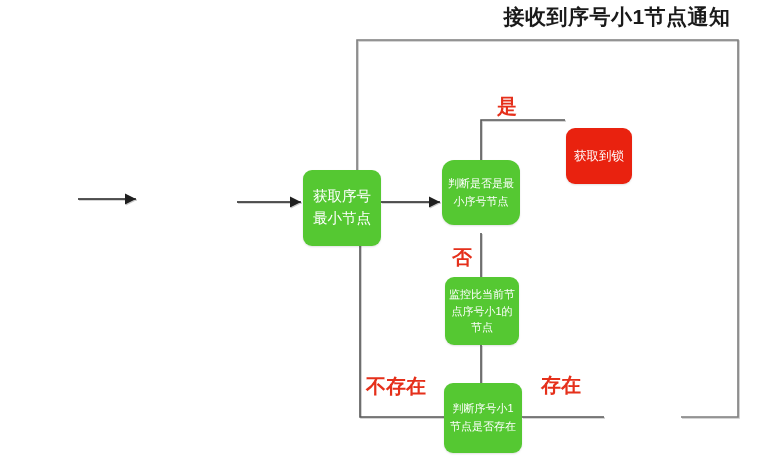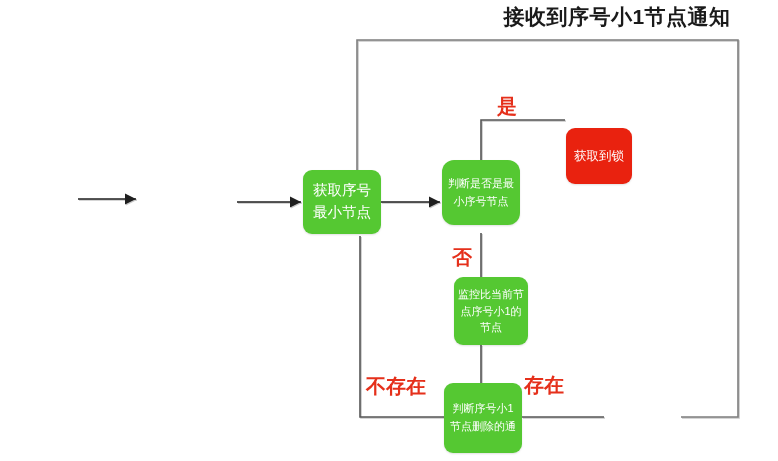--- a/index.html
+++ b/index.html
@@ -56,44 +56,44 @@
     <path d="M481 345 V383" fill="none" stroke="var(--line)" stroke-width="1.6"></path>
     <path d="M444 417 H360 V236" fill="none" stroke="var(--line)" stroke-width="1.6"></path>
     <path d="M522 417 H604" fill="none" stroke="var(--line)" stroke-width="1.6"></path>
     <path d="M681 417 H738 V40 H357 V170" fill="none" stroke="var(--line-loop)" stroke-width="1.6"></path>
   </svg>
 
   <div class="title" style="left:477px;top:3px;width:280px;">接收到序号小1节点通知</div>
 
 
 
-  <div class="node" style="left:303px;top:170px;width:78px;height:64px;font-size:14.5px;line-height:1.5;border-radius:9px;">
+  <div class="node" style="left:303px;top:170px;width:78px;height:76px;font-size:14.5px;line-height:1.5;border-radius:9px;">
     <span>获取序号
 最小节点</span>
   </div>
 
   <div class="node" style="left:442px;top:160px;width:78px;height:65px;font-size:11px;line-height:1.6;border-radius:12px;">
     <span>判断是否是最
 小序号节点</span>
   </div>
 
   <div class="node red" style="left:566px;top:92px;width:66px;height:56px;font-size:12.5px;border-radius:9px;margin-top:36px;">
     <span>获取到锁</span>
   </div>
 
-  <div class="node" style="left:445px;top:277px;width:74px;height:68px;font-size:11px;line-height:1.5;border-radius:9px;margin-left:9px;">
+  <div class="node" style="left:445px;top:277px;width:74px;height:68px;font-size:11px;line-height:1.5;border-radius:9px;">
     <span>监控比当前节
 点序号小1的
 节点</span>
   </div>
 
   <div class="node" style="left:444px;top:383px;width:78px;height:70px;font-size:11px;line-height:1.6;border-radius:9px;">
     <span>判断序号小1
-节点删除的通</span>
+节点是否存在</span>
   </div>
 
 
   <div class="edge-label" style="left:497px;top:93px;">是</div>
   <div class="edge-label" style="left:452px;top:244px;">否</div>
   <div class="edge-label" style="left:366px;top:373px;">不存在</div>
-  <div class="edge-label" style="left:524px;top:372px;">存在</div>
+  <div class="edge-label" style="left:541px;top:372px;">存在</div>
 
 </div>
 
 </body></html>

